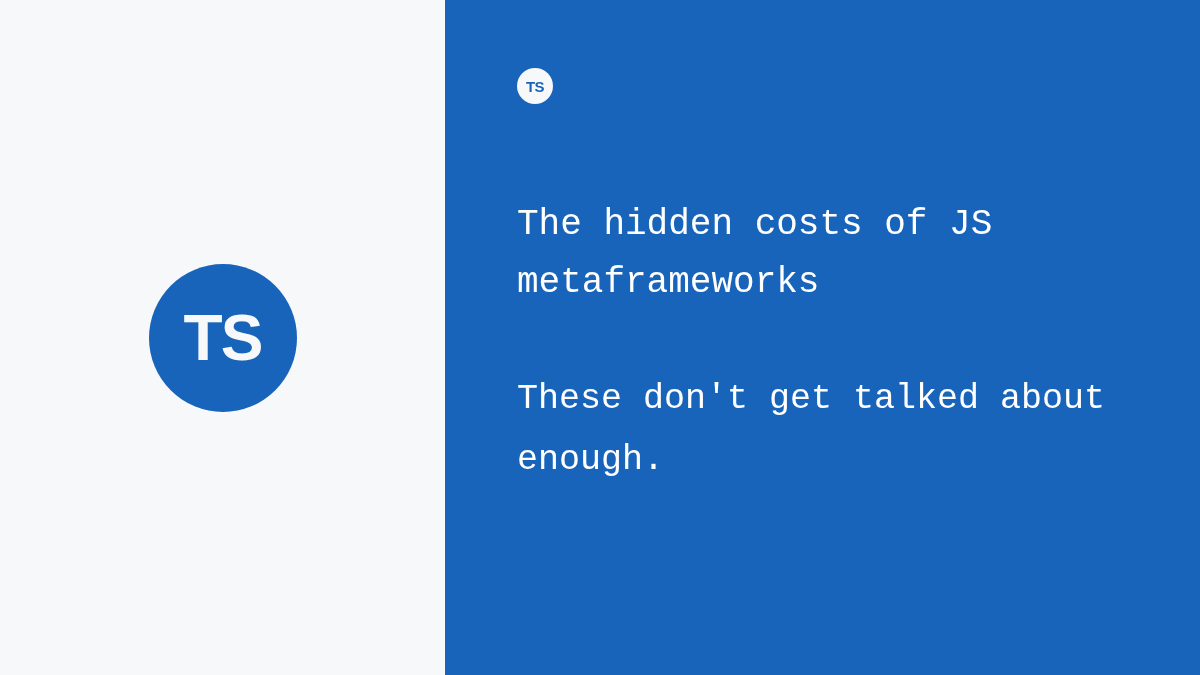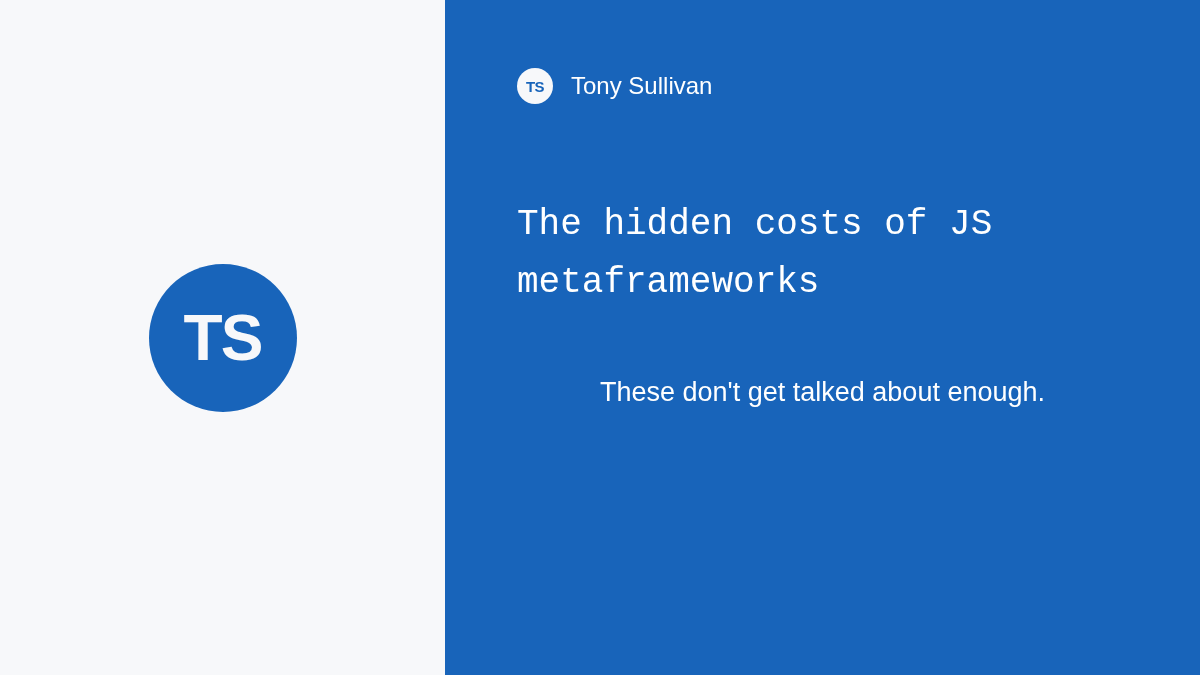--- a/index.html
+++ b/index.html
@@ -76,38 +76,36 @@
     .title {
       color: #ffffff;
       font-family: "SFMono-Regular", Consolas, "Liberation Mono", Menlo, Courier, monospace;
       font-weight: 500;
       font-size: 36px;
       line-height: 1.6;
       margin-bottom: 58px;
     }
     .subtitle {
       color: #ffffff;
-      font-family: Liberation Sans, sans-serif;
+      font-family: Liberation Mono, monospace;
       font-weight: 400;
-      font-size: 27px;
+      font-size: 35px;
       line-height: 1.75;
-      text-align: center;
     }
   </style>
 </head>
 <body>
 
 <div class="left-panel">
   <div class="logo-large">
     <span class="logo-large-text">TS</span>
   </div>
 </div>
 
 <div class="right-panel">
   <div class="author-row">
     <div class="logo-small">
       <span class="logo-small-text">TS</span>
     </div>
-    <span class="author-name">Tony Sullivan</span>
   </div>
   <h1 class="title">The hidden costs of JS metaframeworks</h1>
   <p class="subtitle">These don't get talked about enough.</p>
 </div>
 
 </body></html>

